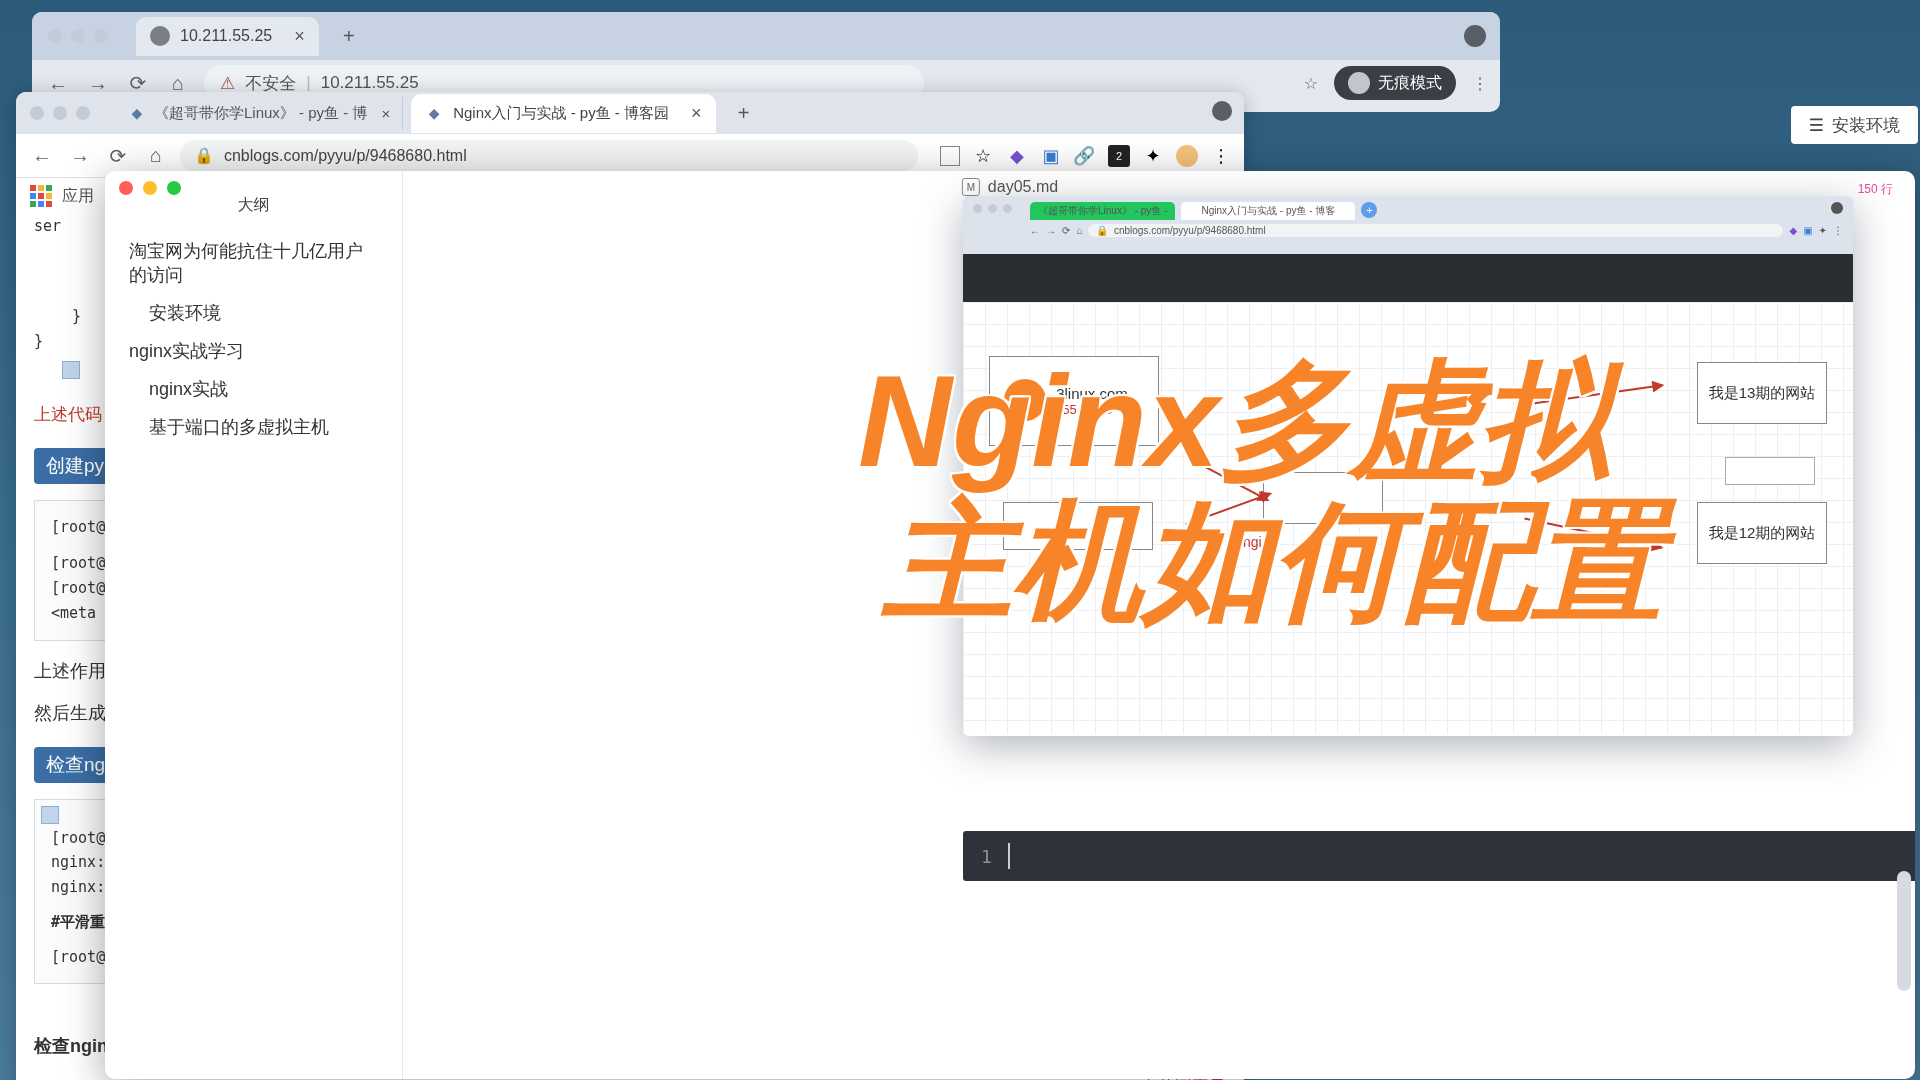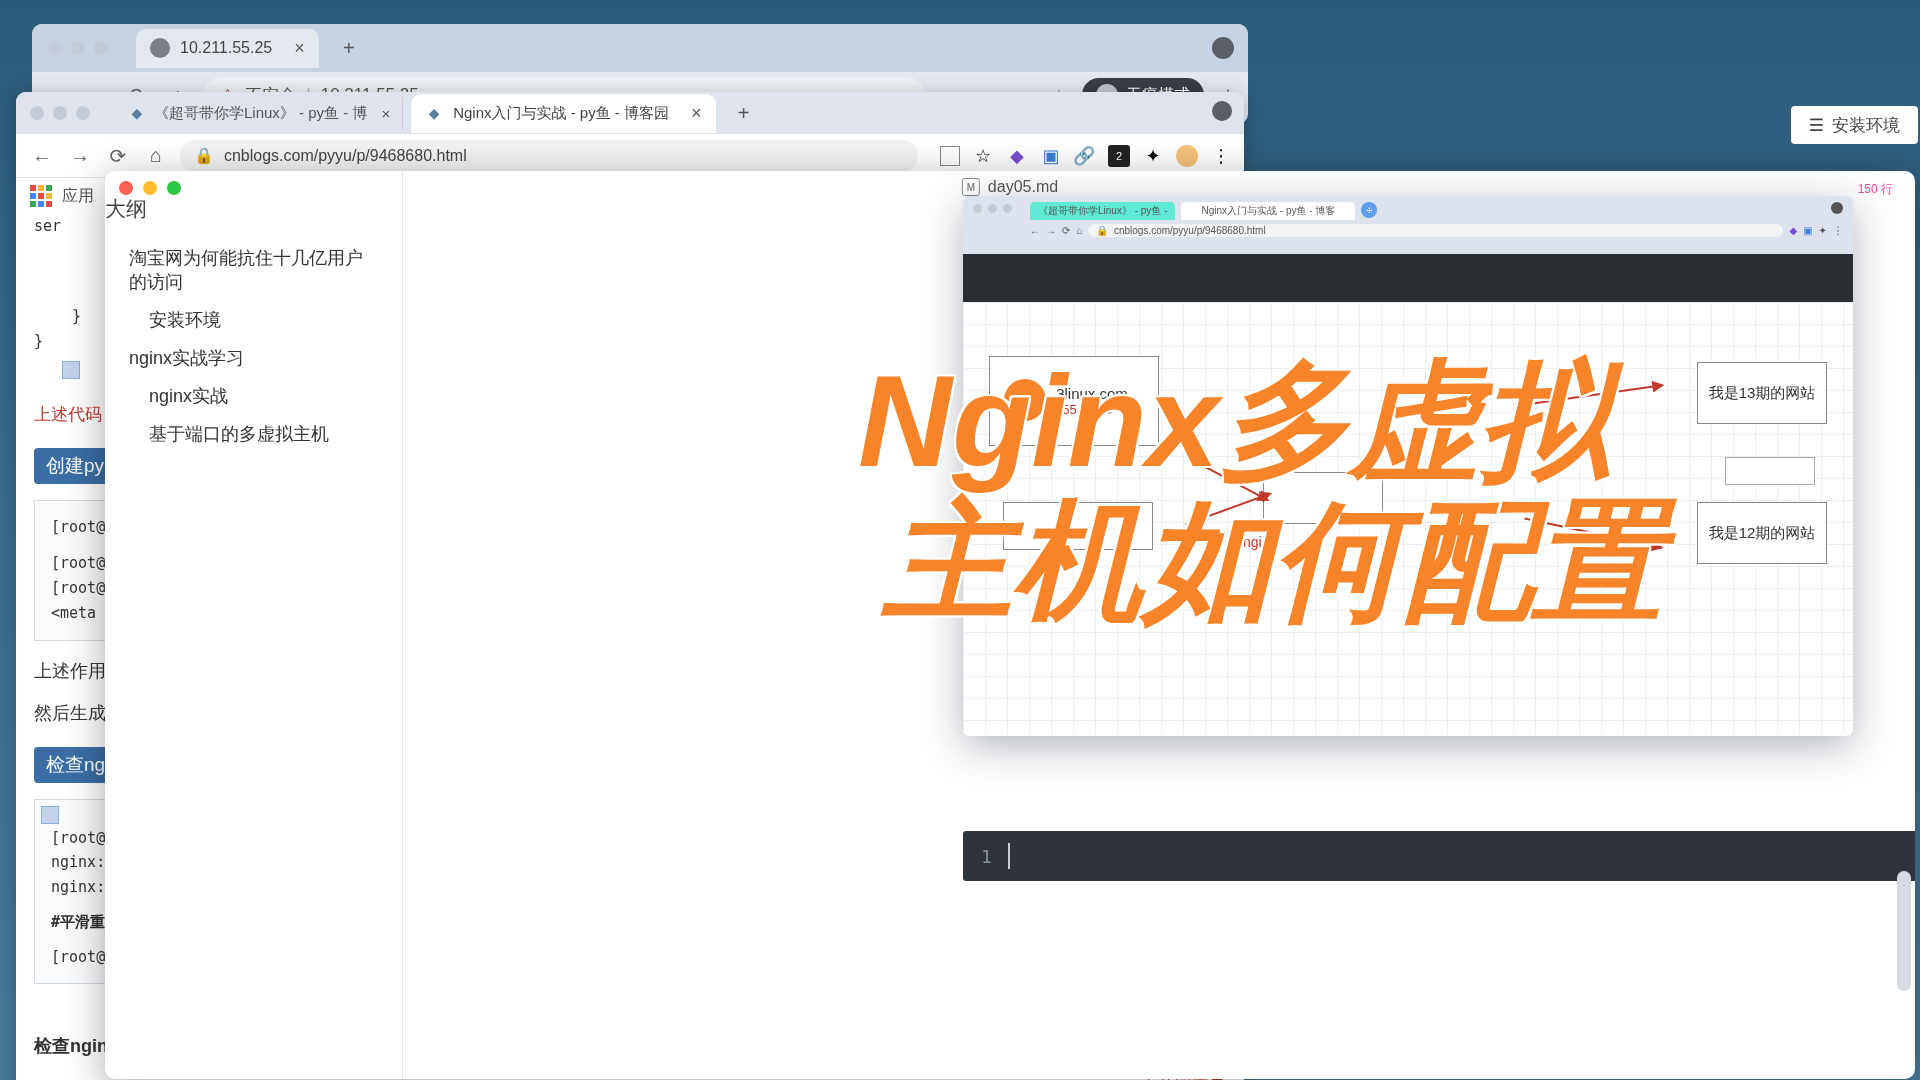--- a/index.html
+++ b/index.html
@@ -6,22 +6,22 @@
 body {
   width: 1920px; height: 1080px;
   background: linear-gradient(to bottom, #2c5a7a 0%, #3a6d8f 50%, #4a7a9a 100%);
   font-family: -apple-system, "PingFang SC", "Helvetica Neue", Arial, sans-serif;
   overflow: hidden;
   position: relative;
 }
 
 
 .chrome-rear {
-  position: absolute; left: 32px; top: 24px;
-  width: 1216px; height: 100px;
+  position: absolute; left: 32px; top: 12px;
+  width: 1468px; height: 100px;
   background: #e4e9f0; border-radius: 10px;
 }
 .chrome-rear .tab-strip {
   height: 48px; background: #c7d3e3; border-top-left-radius: 10px; border-top-right-radius: 10px;
   display: flex; align-items: center; padding-left: 16px; gap: 10px;
 }
 .traffic { display: flex; gap: 9px; margin-right: 18px; }
 .traffic span { width: 14px; height: 14px; border-radius: 50%; background: #c4cbd6; }
 .chrome-tab {
   display: flex; align-items: center; gap: 10px; background: #e4e9f0;
@@ -161,21 +161,21 @@
 }
 .editor-filelabel .mdicon {
   width: 18px; height: 18px; border: 1px solid #888; border-radius: 3px;
   display: flex; align-items: center; justify-content: center;
   font-size: 10px; color: #666;
 }
 
 .outline-pane {
   width: 298px; border-right: 1px solid #e5e7ea; padding-top: 14px;
 }
-.outline-title { font-size: 21px; color: #444; padding: 10px 0; }
+.outline-title { text-align: center; font-size: 16px; color: #444; padding: 10px 0; }
 .outline-list { padding: 6px 0; }
 .outline-item {
   font-size: 18px; color: #333; padding: 7px 24px; cursor: pointer;
 }
 .outline-item.child { padding-left: 44px; }
 
 .editor-body { flex: 1; position: relative; overflow: hidden; }
 
 .thumb-screenshot {
   position: absolute; left: 560px; top: 25px;
@@ -418,21 +418,21 @@
 
     <div class="thumb-screenshot">
       <div class="bar">
         <div class="ttl">
           <span></span>
             <span></span>
             <span></span>
         </div>
         <div style="display:flex;flex-direction:column;flex:1;gap:4px;margin-left:10px">
           <div style="display:flex;gap:6px;font-size:10px;color:#555">
-            <div style="background:#5eead4;padding:2px 8px;border-radius:5px 5px 0 0">《超哥带你学Linux》 - py鱼 - </div>
+            <div style="background:#22c55e;padding:2px 8px;border-radius:5px 5px 0 0">《超哥带你学Linux》 - py鱼 - </div>
             <div style="background:#fff;padding:2px 20px;border-radius:5px 5px 0 0">Nginx入门与实战 - py鱼 - 博客</div>
             <div style="background:#5c9ded;width:16px;height:16px;border-radius:50%;display:flex;align-items:center;justify-content:center;color:#fff;font-size:11px">+</div>
             <div style="margin-left:auto;width:12px;height:12px;border-radius:50%;background:#555"></div>
           </div>
           <div style="display:flex;gap:6px;align-items:center;font-size:10px;color:#555">
             <span>←</span>
             <span>→</span>
             <span>⟳</span>
             <span>⌂</span>
             <div style="flex:1;background:#f1f3f5;border-radius:9px;padding:1px 8px;display:flex;gap:5px;align-items:center">

